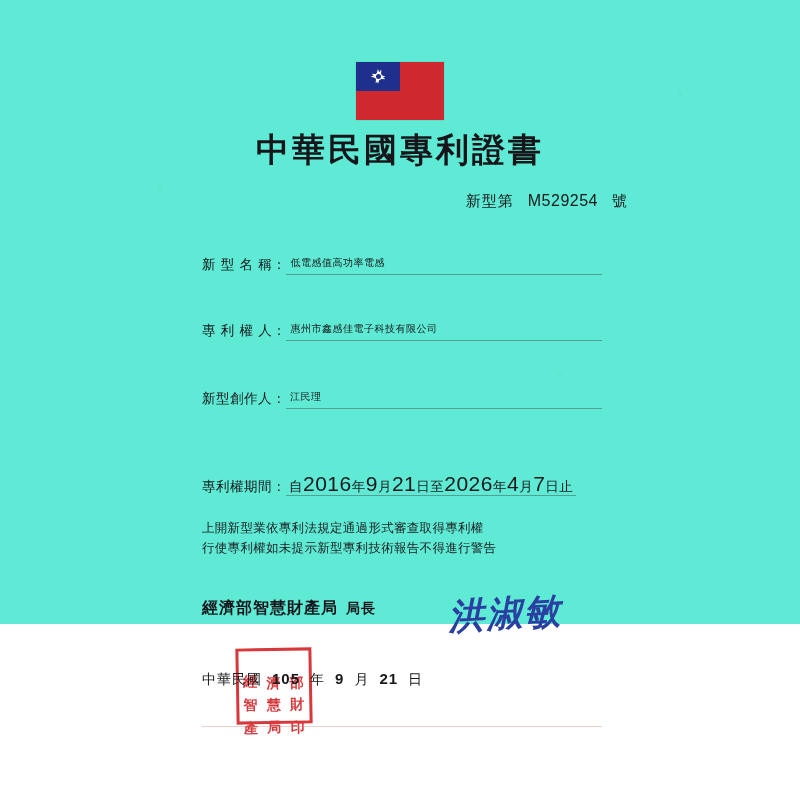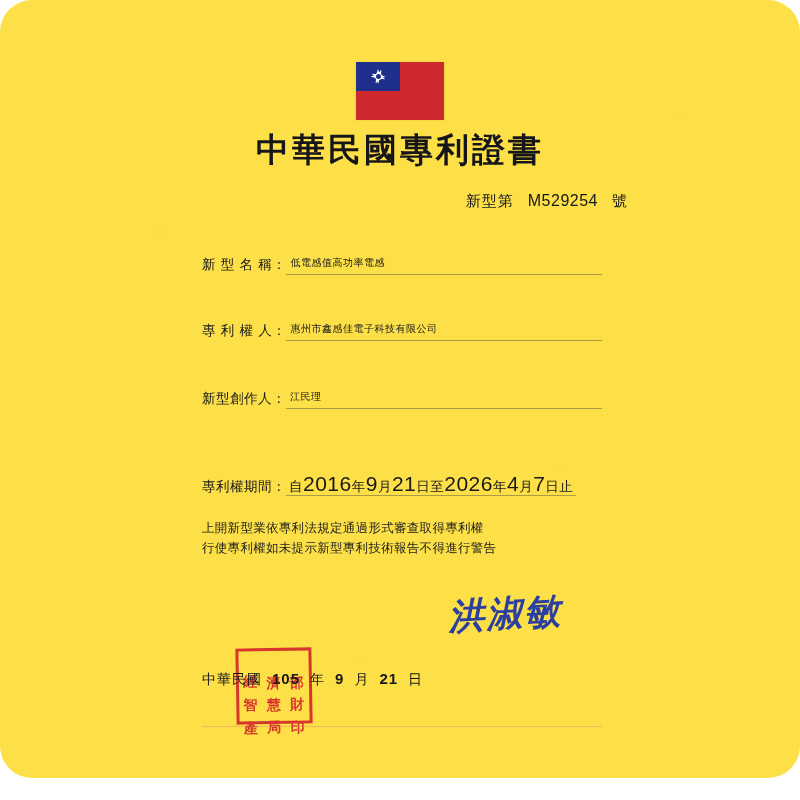--- a/index.html
+++ b/index.html
@@ -11,24 +11,23 @@
     width: 800px;
     height: 800px;
     font-family: "DejaVu Sans", sans-serif;
     color: #1a1a1a;
     overflow: hidden;
   }
 
   .certificate {
     position: relative;
     width: 800px;
-    height: 778px;
-    background: #fde047;
+    height: 624px;
+    background: #5eead4;
     box-sizing: border-box;
-    border-radius: 32px;
   }
 
   
   .paper-texture {
     position: absolute;
     inset: 0;
     background:
       radial-gradient(circle at 20% 30%, rgba(0,0,0,0.012) 0 2px, transparent 3px),
       radial-gradient(circle at 70% 60%, rgba(0,0,0,0.012) 0 2px, transparent 3px),
       radial-gradient(circle at 45% 85%, rgba(0,0,0,0.01) 0 2px, transparent 3px),
@@ -336,20 +335,23 @@
 
     <div class="term">
       <span>專利權期間：</span><span class="u"><span>自</span><span class="big">2016</span><span>年</span><span class="big">9</span><span>月</span><span class="big">21</span><span>日</span><span>至</span><span class="big">2026</span><span>年</span><span class="big">4</span><span>月</span><span class="big">7</span><span>日</span><span>止</span></span>
     </div>
 
     <div class="notes">
       <div>上開新型業依專利法規定通過形式審查取得專利權</div>
       <div>行使專利權如未提示新型專利技術報告不得進行警告</div>
     </div>
 
+    <div class="sign-office">
+      <span>經濟部智慧財產局</span><span class="role">局長</span>
+    </div>
 
     <div class="signature">洪淑敏</div>
 
     <div class="seal">
       <span>經</span>
       <span>濟</span>
       <span>部</span>
       <span>智</span>
       <span>慧</span>
       <span>財</span>

